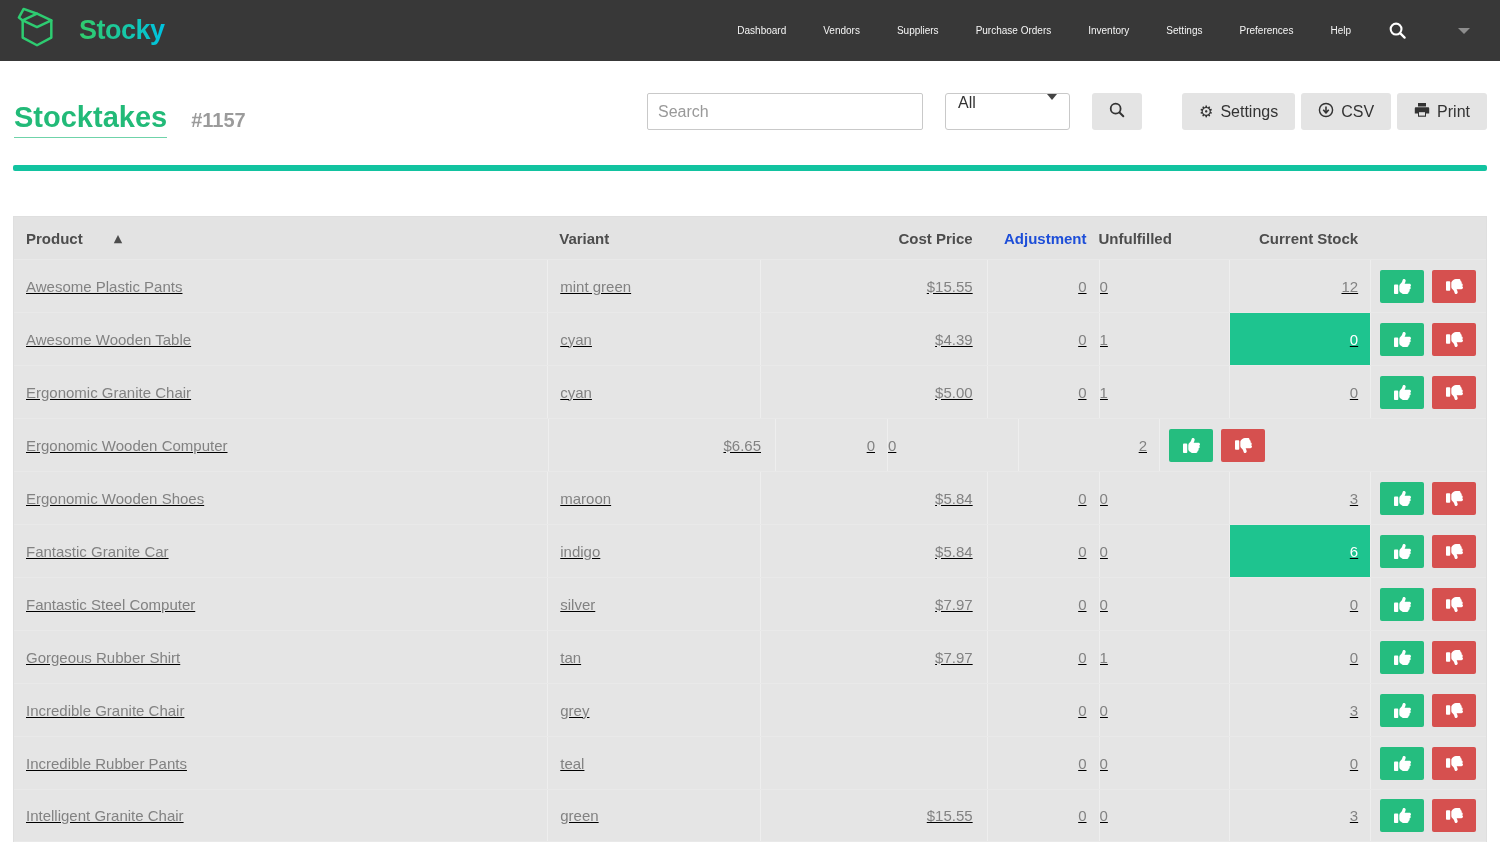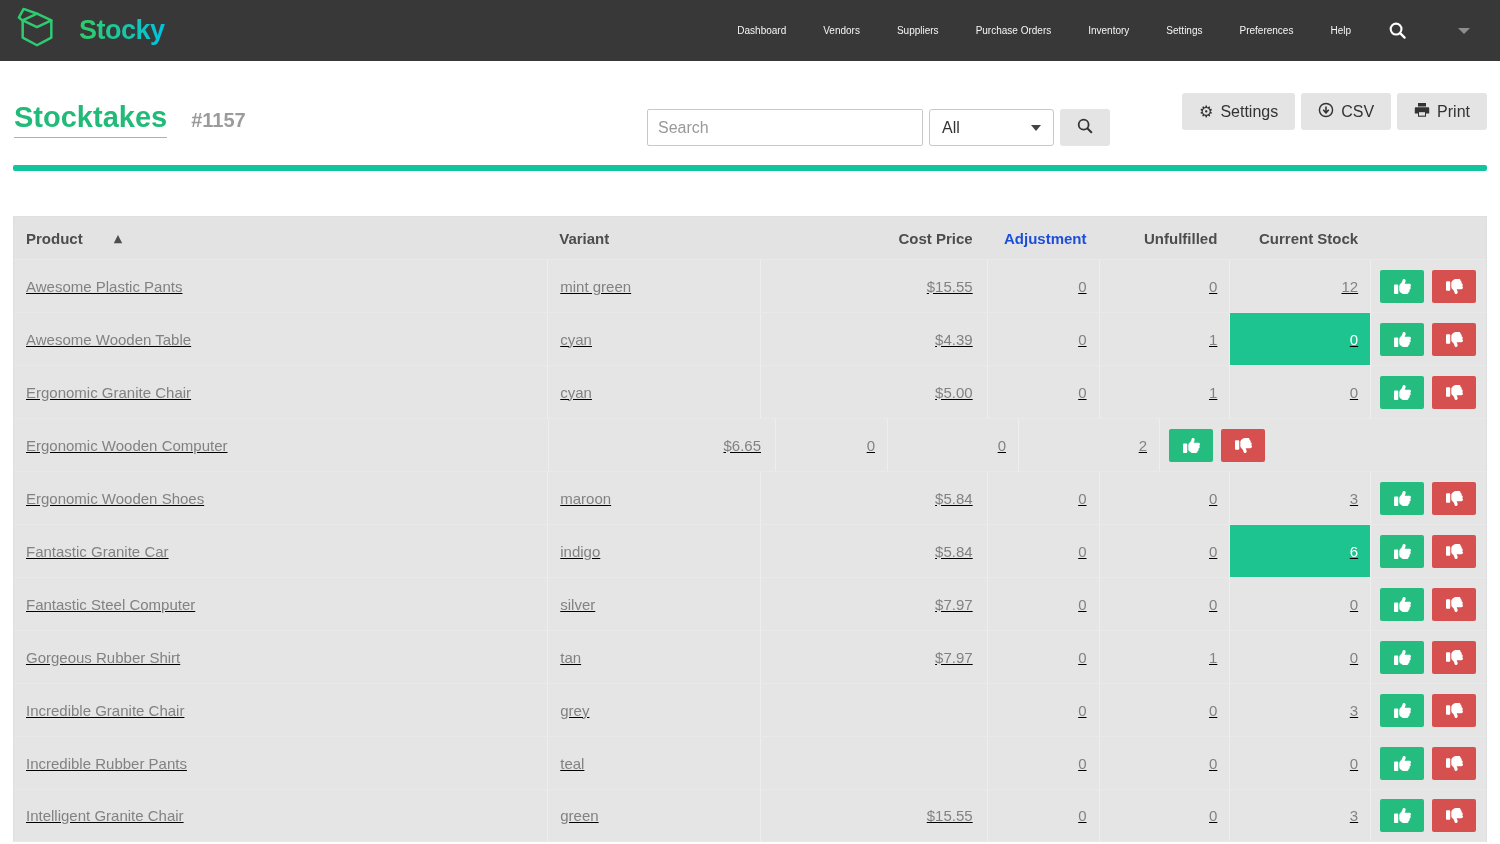--- a/index.html
+++ b/index.html
@@ -32,30 +32,30 @@
   }
   
   .page { padding:0 13px; position:relative; }
   .header-row { position:relative; height:104px; }
   .title-group { position:absolute; left:1px; top:40px; display:flex; align-items:baseline;gap:12px; }
   .page-title {
     font-size:29px; font-weight:bold; color:#22ba78;
     border-bottom:1px solid #6fd3a9; padding-bottom:3px; cursor:pointer;
   }
   .page-number { font-size:20px; font-weight:bold; color:#9b9b9b; margin-left:12px; }
-  .search-group { position:absolute; left:634px; top:48px; display:flex; align-items:center; }
+  .search-group { position:absolute; left:634px; top:32px; display:flex; align-items:center;gap:16px; }
   .search-input {
     width:276px; height:37px; border:1px solid #c9c9c9; border-radius:2px;
     font-size:16px; padding:0 10px; color:#333; outline:none;
     font-family:"Liberation Sans",sans-serif;
   }
   .search-input::placeholder { color:#999; }
   .filter-select {
     width:125px; height:37px; margin-left:6px; border:1px solid #c9c9c9; border-radius:3px;
-    background:#fff; display:flex; align-items:center; justify-content:space-between;
+    background:#fff; display:flex; align-items:flex-start; justify-content:space-between;
     font-size:16px; color:#333; padding:0 12px; cursor:pointer;
   }
   .select-caret {
     width:0; height:0;
     border-left:5px solid transparent; border-right:5px solid transparent;
     border-top:6px solid #444;
   }
   .search-btn {
     width:50px; height:37px; margin-left:6px; border:none; border-radius:3px;
     background:#e4e4e4; display:flex; align-items:center; justify-content:center; cursor:pointer;
@@ -85,21 +85,21 @@
   .tr:last-child { border-bottom:1px solid #e9e9e9; }
   .td, .th {
     display:flex; align-items:center; overflow:hidden; white-space:nowrap;
   }
   .td { color:#828282; font-size:15px; border-left:1px solid #eeeeee; }
   .td:first-child { border-left:none; }
   .col-product { width:534px; padding-left:12px;gap:24px; }
   .col-variant { width:213px; padding-left:12px; }
   .col-cost    { width:227px; justify-content:flex-end; padding-right:14px; }
   .col-adj     { width:112px; justify-content:flex-end; padding-right:12px; }
-  .col-unf     { width:131px; justify-content:flex-end; padding-right:12px; }
+  .col-unf     { width:131px; justify-content:flex-start; padding-right:12px; }
   .col-stock   { width:141px; justify-content:flex-end; padding-right:12px; }
   .col-actions { width:116px; justify-content:flex-start; padding-left:9px; gap:8px; }
   .sort-arrow { font-family:"DejaVu Sans",sans-serif; font-size:11px; margin-left:7px; color:#4d4d4d; }
   .stock-cell.highlight { background:#1ec48f; color:#fff; }
   .thumb {
     width:44px; height:33px; border:none; border-radius:2px; cursor:pointer;
     display:flex; align-items:center; justify-content:center;
   }
   .thumb.up { background:#25bd7f; }
   .thumb.down { background:#d6504f; }

